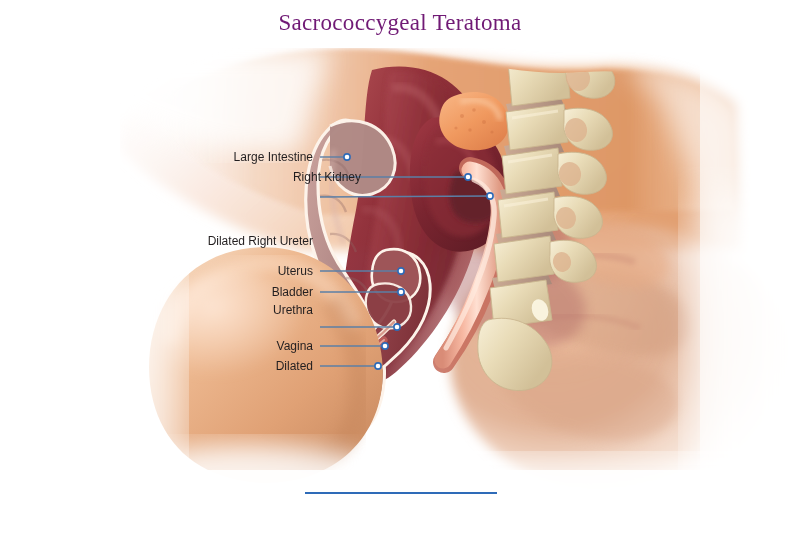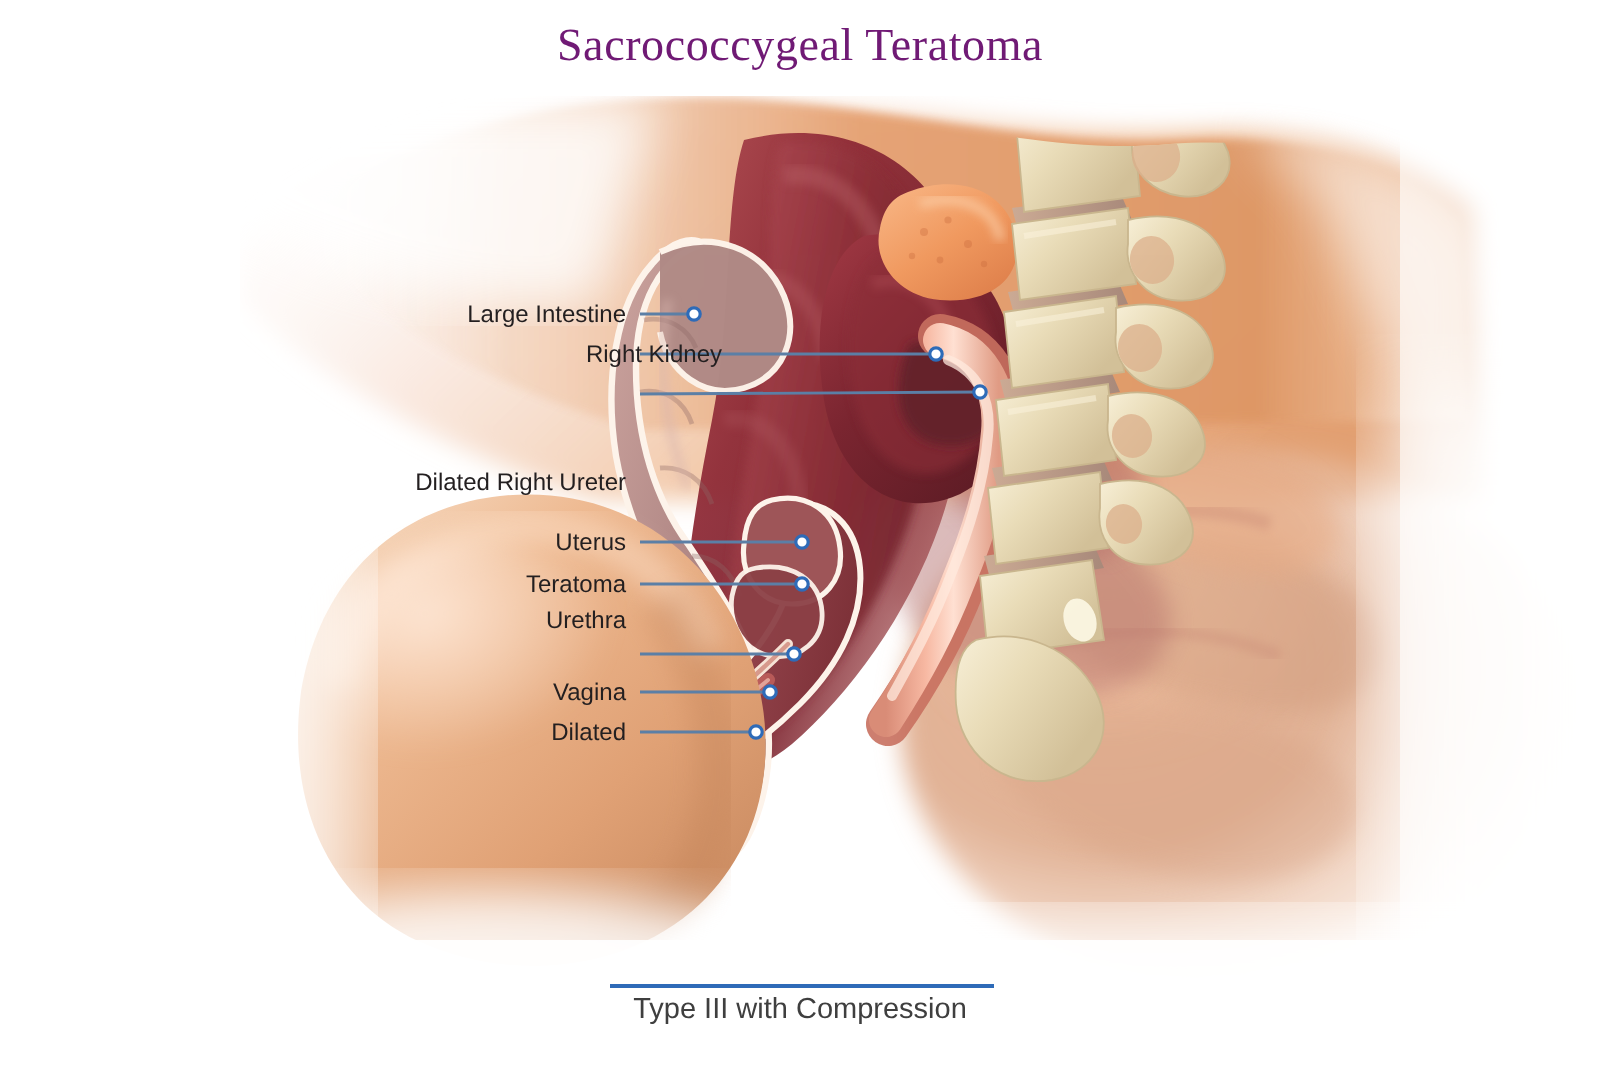--- a/index.html
+++ b/index.html
@@ -433,22 +433,21 @@
         <circle cx="385" cy="346" r="3.1" fill="#ffffff" stroke="#2e6bb8" stroke-width="1.6"></circle>
         <circle cx="378" cy="366" r="3.1" fill="#ffffff" stroke="#2e6bb8" stroke-width="1.6"></circle>
       </g>
   </svg>
 
   <div id="labels">
       <div class="label" style="top: 157px; left: 0px; width: 313px;">Large Intestine</div>
       <div class="label" style="top: 177px; left: 0px; width: 313px; margin-left: 48px;">Right Kidney</div>
       <div class="label" style="top: 197px; left: 0px; width: 313px; margin-top: 44px;">Dilated Right Ureter</div>
       <div class="label" style="top: 271px; left: 0px; width: 313px;">Uterus</div>
-      <div class="label" style="top: 292px; left: 0px; width: 313px;">Teratoma</div>
+      <div class="label" style="top: 292px; left: 0px; width: 313px;">Bladder</div>
       <div class="label" style="top: 310px; left: 0px; width: 313px;">Urethra</div>
       <div class="label" style="top: 346px; left: 0px; width: 313px;">Vagina</div>
       <div class="label" style="top: 366px; left: 0px; width: 313px;">Dilated</div>
     </div>
 
   <div id="caption-rule"></div>
-  <div id="caption">Type III with Compression</div>
 
 </div>
 
 </body></html>

